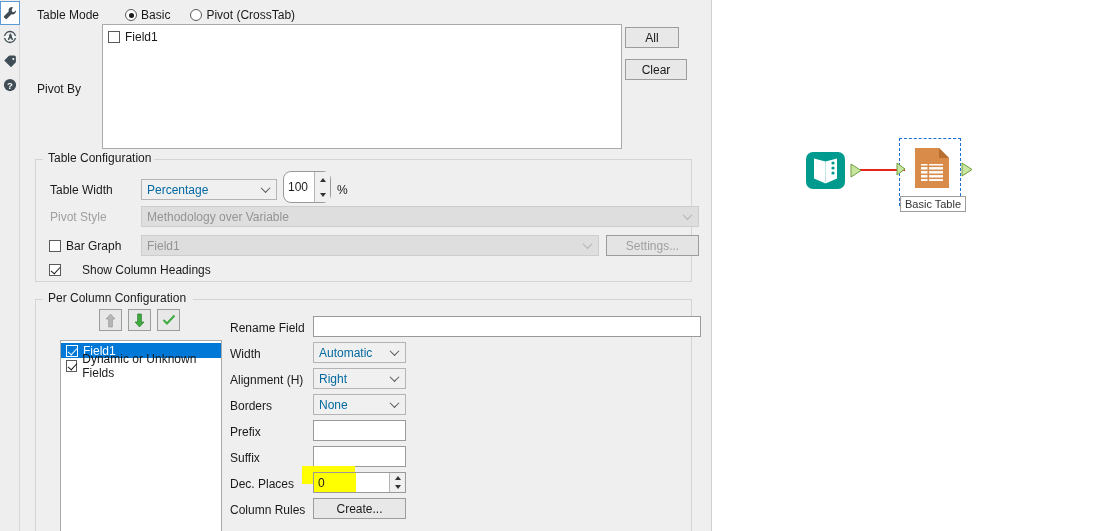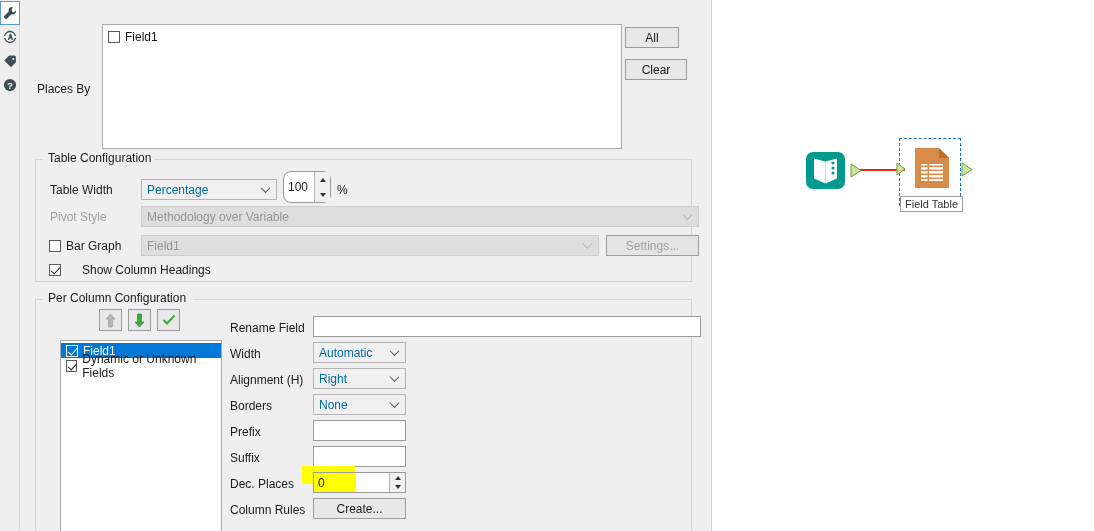--- a/index.html
+++ b/index.html
@@ -187,22 +187,33 @@
     <div class="rail-icon">
       <svg width="14" height="14" viewBox="0 0 16 16">
         <circle cx="8" cy="8" r="7" fill="#3f4e56"></circle>
         <text x="8" y="12" font-size="11" font-weight="bold" text-anchor="middle" fill="#ffffff" font-family="Liberation Sans">?</text>
       </svg>
     </div>
   </div>
 
   <div id="config-panel">
 
-
-    <div class="lbl" style="position:absolute; left:17px; top:82px;">Places By</div>
+    <div style="position:absolute; left:17px; top:8px; display:flex; align-items:center; gap:8px;">
+      <span class="lbl">Table Mode</span>
+      <span style="display:flex; align-items:center; gap:4px; margin-left:18px;">
+        <span class="radio-outer checked"></span>
+        <span class="lbl">Basic</span>
+      </span>
+      <span style="display:flex; align-items:center; gap:4px; margin-left:12px;">
+        <span class="radio-outer"></span>
+        <span class="lbl">Pivot (CrossTab)</span>
+      </span>
+    </div>
+
+    <div class="lbl" style="position:absolute; left:17px; top:82px;">Pivot By</div>
 
     <div class="listbox" style="position:absolute; left:82px; top:24px; width:520px; height:125px;">
       <div class="lrow" style="height:17px; margin-top:3px;">
         <span class="cbx"></span>
         <span class="lbl">Field1</span>
       </div>
     </div>
 
     <div class="btn" style="position:absolute; left:605px; top:27px; width:54px; height:21px;">All</div>
     <div class="btn" style="position:absolute; left:605px; top:59px; width:62px; height:21px;">Clear</div>
@@ -371,18 +382,18 @@
         <rect x="8" y="14" width="22" height="4" fill="#d98b4a"></rect>
         <rect x="8" y="19.5" width="22" height="1.6" fill="#d98b4a"></rect>
         <rect x="8" y="23.5" width="22" height="1.6" fill="#d98b4a"></rect>
         <rect x="8" y="27.5" width="22" height="1.6" fill="#d98b4a"></rect>
         <rect x="8" y="31.5" width="22" height="1.6" fill="#d98b4a"></rect>
         <rect x="14.5" y="18" width="1.6" height="17" fill="#d98b4a"></rect>
       </svg>
       <svg class="anchor-out" style="left:62px; top:24px;" width="13" height="15" viewBox="0 0 13 15">
         <path d="M1 1 L1 14 L11 7.5 Z" fill="#c8e6a0" stroke="#6f9e3e" stroke-width="1"></path>
       </svg>
-      <div class="node-label" style="left:1px; top:58px;">Field Table</div>
+      <div class="node-label" style="left:1px; top:58px;">Basic Table</div>
     </div>
 
   </div>
 
 </div>
 
 </body></html>

